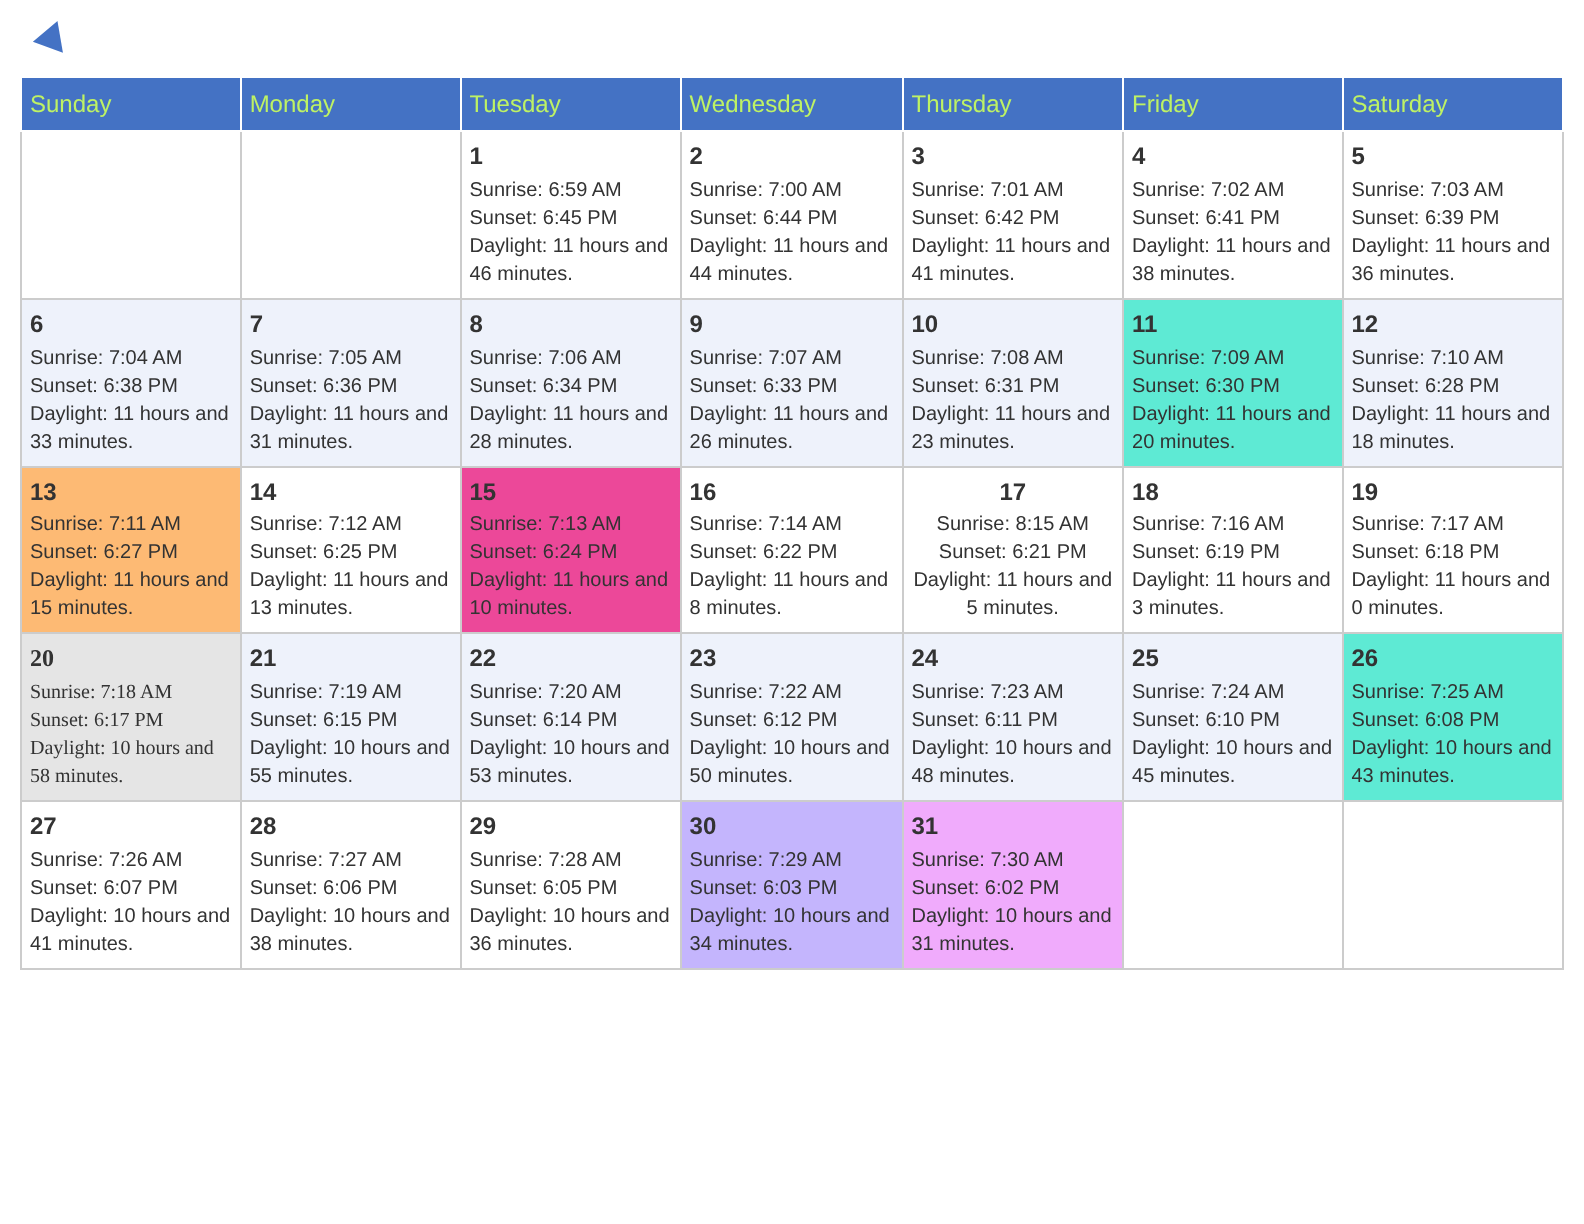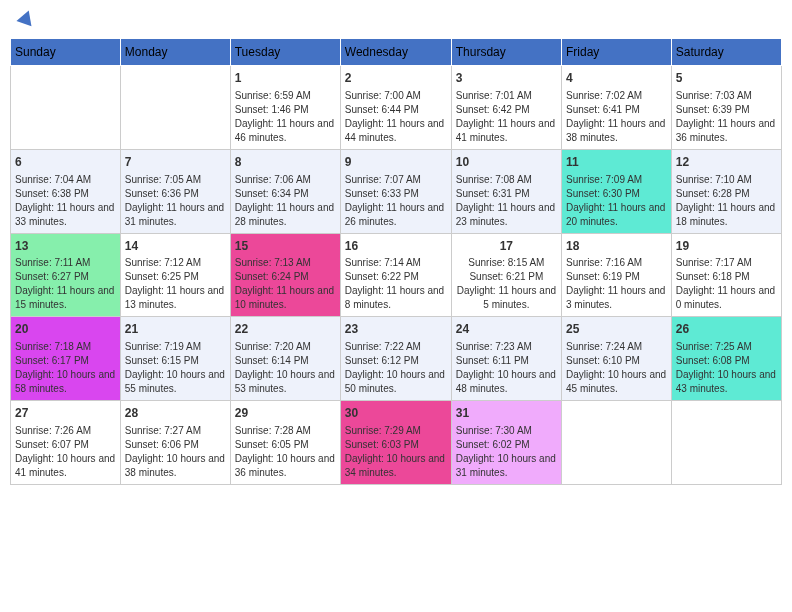--- a/index.html
+++ b/index.html
@@ -38,21 +38,21 @@
       font-size: 16px;
       color: #555;
     }
     .calendar {
       width: 100%;
       border-collapse: collapse;
       font-size: 10px;
     }
     .calendar th {
       background-color: #4472c4;
-      color: #000000;
+      color: #bef264;
       padding: 6px 4px;
       text-align: left;
       font-size: 12px;
       font-weight: normal;
       border: 1px solid #fff;
     }
     .calendar td {
       border: 1px solid #ccc;
       padding: 4px;
       vertical-align: top;
@@ -114,21 +114,21 @@
         <th>Saturday</th>
       </tr>
   </thead>
   <tbody id="calendar-body">
   <tr class="week-row">
         <td class="empty-cell"></td>
         <td class="empty-cell"></td>
         <td style="background: rgb(255, 255, 255);">
           <span class="day-num">1</span>
           <div>Sunrise: 6:59 AM</div>
-          <div>Sunset: 1:46 PM</div>
+          <div>Sunset: 6:45 PM</div>
           <div>Daylight: 11 hours and 46 minutes.</div>
         </td>
         <td style="background: rgb(255, 255, 255);">
           <span class="day-num">2</span>
           <div>Sunrise: 7:00 AM</div>
           <div>Sunset: 6:44 PM</div>
           <div>Daylight: 11 hours and 44 minutes.</div>
         </td>
         <td style="background: rgb(255, 255, 255);">
           <span class="day-num">3</span>
@@ -187,21 +187,21 @@
           <div>Daylight: 11 hours and 20 minutes.</div>
         </td>
         <td style="background: rgb(238, 242, 251);">
           <span class="day-num">12</span>
           <div>Sunrise: 7:10 AM</div>
           <div>Sunset: 6:28 PM</div>
           <div>Daylight: 11 hours and 18 minutes.</div>
         </td>
       </tr>
       <tr class="week-row">
-        <td style="background: #86efac;">
+        <td style="background: #fdba74;">
           <span class="day-num">13</span>
           <div>Sunrise: 7:11 AM</div>
           <div>Sunset: 6:27 PM</div>
           <div>Daylight: 11 hours and 15 minutes.</div>
         </td>
         <td style="background: rgb(255, 255, 255);">
           <span class="day-num">14</span>
           <div>Sunrise: 7:12 AM</div>
           <div>Sunset: 6:25 PM</div>
           <div>Daylight: 11 hours and 13 minutes.</div>
@@ -231,21 +231,21 @@
           <div>Daylight: 11 hours and 3 minutes.</div>
         </td>
         <td style="background: rgb(255, 255, 255);">
           <span class="day-num">19</span>
           <div>Sunrise: 7:17 AM</div>
           <div>Sunset: 6:18 PM</div>
           <div>Daylight: 11 hours and 0 minutes.</div>
         </td>
       </tr>
       <tr class="week-row">
-        <td style="background: #d946ef;">
+        <td style="background: #e5e5e5; font-family: Liberation Serif, serif;">
           <span class="day-num">20</span>
           <div>Sunrise: 7:18 AM</div>
           <div>Sunset: 6:17 PM</div>
           <div>Daylight: 10 hours and 58 minutes.</div>
         </td>
         <td style="background: rgb(238, 242, 251);">
           <span class="day-num">21</span>
           <div>Sunrise: 7:19 AM</div>
           <div>Sunset: 6:15 PM</div>
           <div>Daylight: 10 hours and 55 minutes.</div>
@@ -293,21 +293,21 @@
           <div>Sunrise: 7:27 AM</div>
           <div>Sunset: 6:06 PM</div>
           <div>Daylight: 10 hours and 38 minutes.</div>
         </td>
         <td style="background: rgb(255, 255, 255);">
           <span class="day-num">29</span>
           <div>Sunrise: 7:28 AM</div>
           <div>Sunset: 6:05 PM</div>
           <div>Daylight: 10 hours and 36 minutes.</div>
         </td>
-        <td style="background: #ec4899;">
+        <td style="background: #c4b5fd;">
           <span class="day-num">30</span>
           <div>Sunrise: 7:29 AM</div>
           <div>Sunset: 6:03 PM</div>
           <div>Daylight: 10 hours and 34 minutes.</div>
         </td>
         <td style="background: #f0abfc;">
           <span class="day-num">31</span>
           <div>Sunrise: 7:30 AM</div>
           <div>Sunset: 6:02 PM</div>
           <div>Daylight: 10 hours and 31 minutes.</div>

